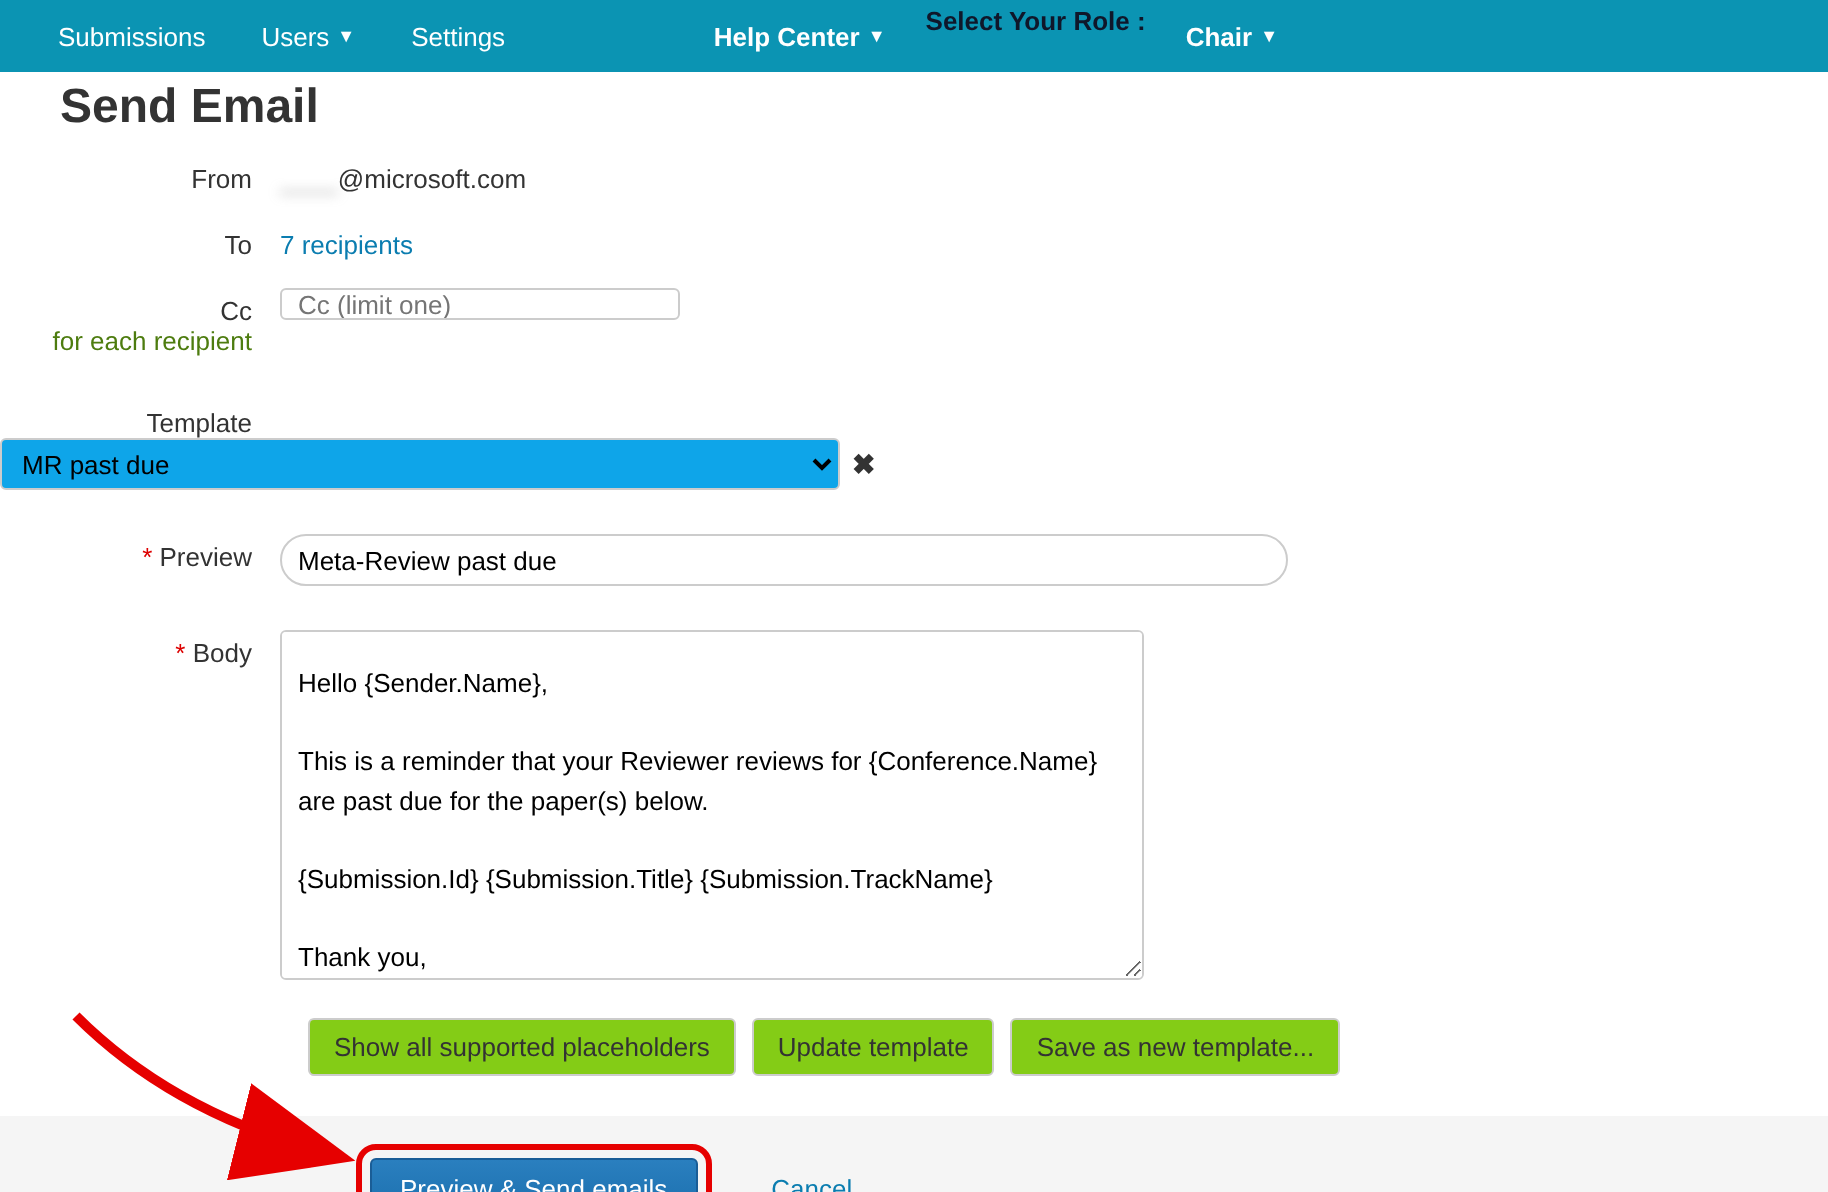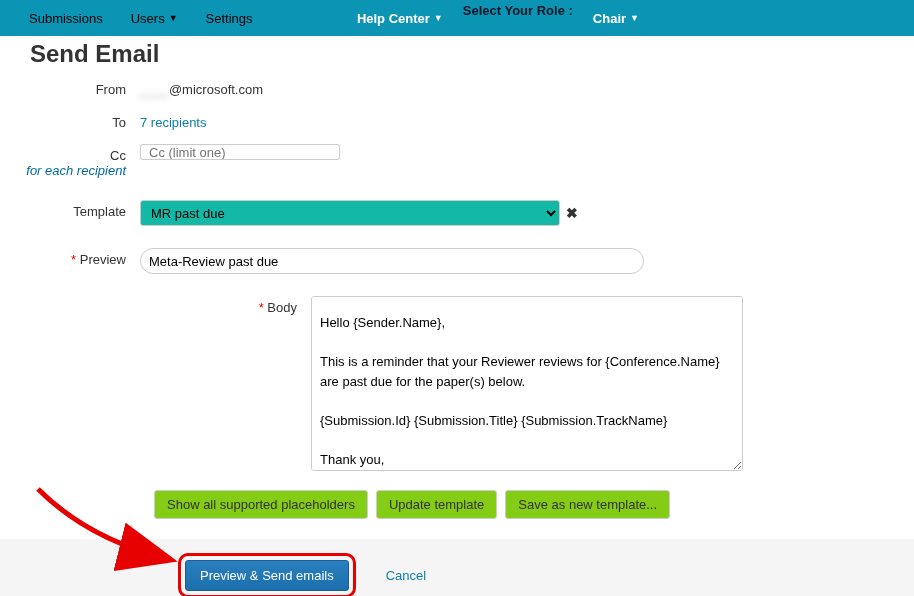--- a/index.html
+++ b/index.html
@@ -1,41 +1,41 @@
 <!DOCTYPE html>
 <html><head>
   <meta charset="utf-8">
   <style>
     * { box-sizing: border-box; margin: 0; padding: 0; }
     body { font-family: Arial, Helvetica, sans-serif; font-size: 13px; color: #333; background: #fff; width: 914px; }
     
     .navbar { background: #0b94b3; color: #fff; height: 36px; display: flex; align-items: center; padding: 0 15px; }
     .nav-left { display: flex; gap: 0; }
-    .nav-item { color: #000000; padding: 8px 14px; cursor: pointer; font-size: 13px; display: flex; align-items: center; gap: 4px; }
+    .nav-item { color: #ffffff; padding: 8px 14px; cursor: pointer; font-size: 13px; display: flex; align-items: center; gap: 4px; }
     .nav-center { margin-left: auto; display: flex; align-items: flex-start; gap: 4px; }
     .nav-item-center { color: #fff; padding: 8px 10px; cursor: pointer; font-size: 13px; font-weight: bold; display: flex; align-items: center; gap: 4px; }
     .role-label { color: #0f172a; font-weight: bold; padding: 0 6px; }
     .caret { font-size: 9px; }
     .nav-right-spacer { width: 250px; }
     
     .page-title { font-size: 24px; font-weight: bold; padding: 4px 30px 10px 30px; }
     
     .form-row { display: flex; align-items: flex-start; margin-bottom: 14px; }
     .form-label { width: 140px; text-align: right; padding-right: 14px; padding-top: 4px; font-size: 13px; color: #333; }
-    .form-label .sub { font-style: italic; color: #0369a1; }
+    .form-label .sub { color: #4d7c0f; }
     .form-control-area { flex: 0 0 auto; }
     
     .static-text { padding-top: 4px; color: #333; }
     .blurred { filter: blur(3px); color: #888; }
     .link-text { color: #0b7db0; cursor: pointer; padding-top: 4px; display: inline-block; }
     
     input[type=text].cc-input { width: 200px; height: 16px; padding: 4px 8px; border: 1px solid #ccc; border-radius: 3px; font-size: 13px; }
     
     .template-row { display: flex; align-items: center; gap: 6px; }
-    select.template-select { width: 420px; height: 26px; padding: 2px 6px; border: 1px solid #ccc; border-radius: 3px; font-size: 13px; background: #14b8a6; }
+    select.template-select { width: 420px; height: 26px; padding: 2px 6px; border: 1px solid #ccc; border-radius: 3px; font-size: 13px; background: #0ea5e9; }
     .remove-icon { font-weight: bold; cursor: pointer; font-size: 14px; }
     
     .required { color: #d00; }
     input[type=text].subject-input { width: 504px; height: 26px; padding: 4px 8px; border: 1px solid #ccc; border-radius: 13px; font-size: 13px; }
     
     textarea.body-input { width: 432px; height: 175px; padding: 16px 8px; border: 1px solid #ccc; border-radius: 3px; font-size: 13px; font-family: Arial, Helvetica, sans-serif; resize: both; line-height: 1.5; }
     
     .button-row { display: flex; gap: 8px; margin-left: 154px; margin-top: 16px; margin-bottom: 20px; }
     .btn-default { background: #84cc16; border: 1px solid #ccc; border-radius: 3px; padding: 6px 12px; cursor: pointer; font-size: 13px; color: #333; }
     
@@ -91,40 +91,40 @@
 <div class="form-row">
   <div class="form-label">
     <span>Cc</span><br>
     <span class="sub">for each recipient</span>
   </div>
   <div class="form-control-area">
     <input type="text" class="cc-input" placeholder="Cc (limit one)" style="">
   </div>
 </div>
 
-<div class="form-row" style="margin-top:22px;">
+<div class="form-row" style="margin-top:22px;flex-direction:column;">
   <div class="form-label">Template</div>
   <div class="form-control-area template-row">
     <select class="template-select">
       <option>MR past due</option>
     </select>
     <span class="remove-icon">✖</span>
   </div>
 </div>
 
 <div class="form-row" style="margin-top:22px;">
   <div class="form-label">
     <span class="required">*</span> <span>Preview</span>
   </div>
   <div class="form-control-area">
     <input type="text" class="subject-input" value="Meta-Review past due" style="">
   </div>
 </div>
 
-<div class="form-row" style="margin-top:22px;justify-content:center;">
+<div class="form-row" style="margin-top:22px;">
   <div class="form-label">
     <span class="required">*</span> <span>Body</span>
   </div>
   <div class="form-control-area">
     <textarea class="body-input" style="">Hello {Sender.Name},
 
 This is a reminder that your Reviewer reviews for {Conference.Name} are past due for the paper(s) below.
 
 {Submission.Id} {Submission.Title} {Submission.TrackName}
 

